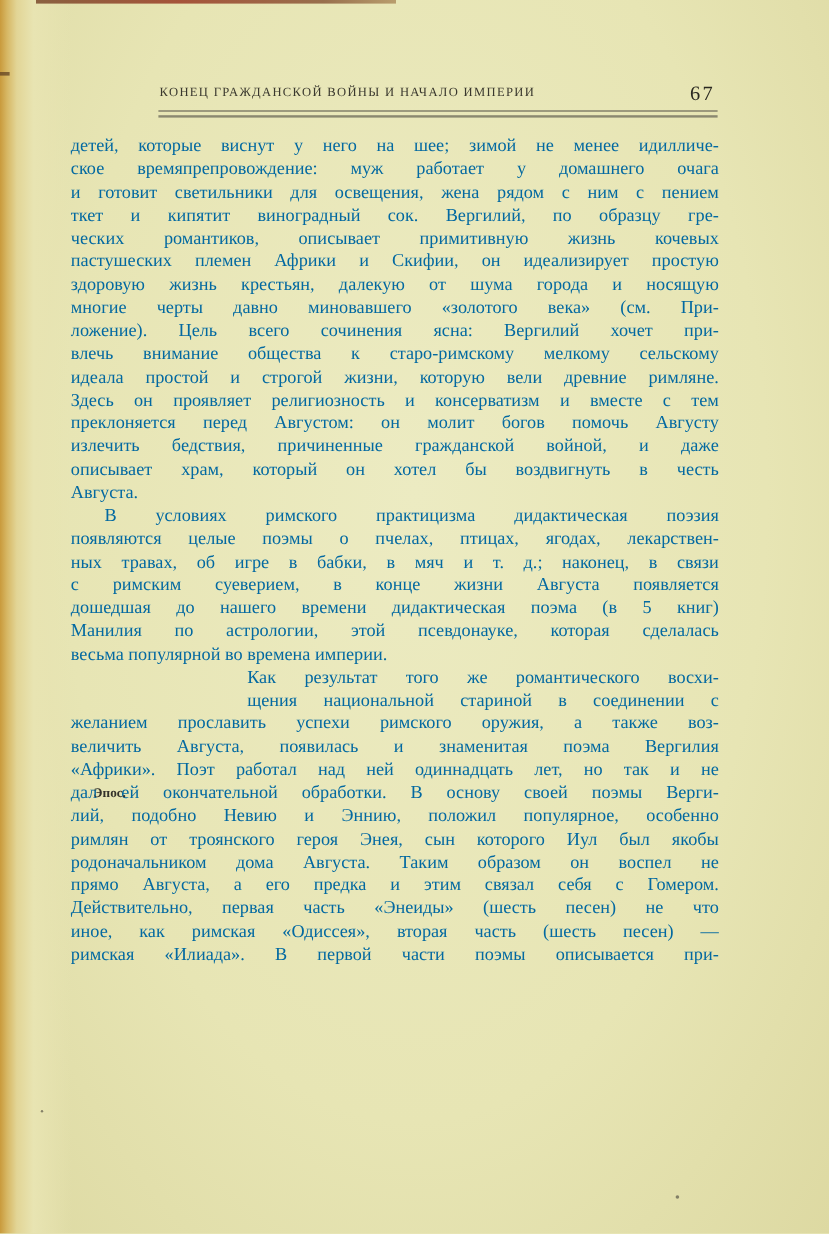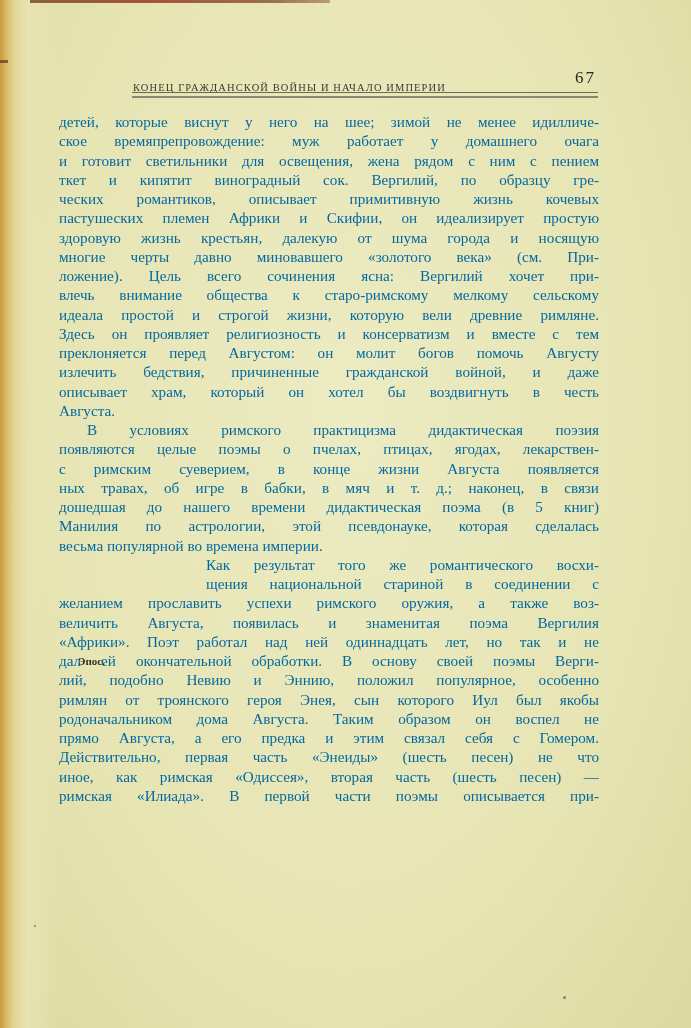--- a/index.html
+++ b/index.html
@@ -18,21 +18,21 @@
   .top-strip {
     position: absolute; left: 30px; top: 0; width: 300px; height: 3px;
     background: linear-gradient(90deg, #7a4a2c, #9a3a24 40%, #8a5a3a 80%, #b09060);
     opacity: .85;
   }
   .edge-mark { position: absolute; left: 0; top: 60px; width: 8px; height: 3px; background: #5a3a20; opacity: .7; }
   .header {
     position: absolute; left: 133px; top: 70px; width: 463px; height: 22px;
   }
   .running-head {
-    position: absolute; left: 0; top: 12px;
+    position: absolute; left: 0; top: 2px;
     font-family: "Liberation Serif", serif;
     font-size: 10.5px; letter-spacing: 1.1px; color: #3a382e;
     text-transform: uppercase;
   }
   .page-number {
     position: absolute; right: 0; top: -2px;
     font-family: "Liberation Serif", serif;
     font-size: 17px; letter-spacing: 2px; color: #2a2820;
   }
   .header-rule {
@@ -86,22 +86,22 @@
     <div class="line">Здесь он проявляет религиозность и консерватизм и вместе с тем</div>
     <div class="line">преклоняется перед Августом: он молит богов помочь Августу</div>
     <div class="line">излечить бедствия, причиненные гражданской войной, и даже</div>
     <div class="line">описывает храм, который он хотел бы воздвигнуть в честь</div>
     <div class="line last">Августа.</div>
   </div>
 
   <div>
     <div class="line indent">В условиях римского практицизма дидактическая поэзия</div>
     <div class="line">появляются целые поэмы о пчелах, птицах, ягодах, лекарствен-</div>
+    <div class="line">ных травах, об игре в бабки, в мяч и т. д.; наконец, в связи</div>
     <div class="line">с римским суеверием, в конце жизни Августа появляется</div>
-    <div class="line">ных травах, об игре в бабки, в мяч и т. д.; наконец, в связи</div>
     <div class="line">дошедшая до нашего времени дидактическая поэма (в 5 книг)</div>
     <div class="line">Манилия по астрологии, этой псевдонауке, которая сделалась</div>
     <div class="line last">весьма популярной во времена империи.</div>
   </div>
 
   <div>
     <div class="line side">Как результат того же романтического восхи-</div>
     <div class="line side">щения национальной стариной в соединении с</div>
     <div class="line">желанием прославить успехи римского оружия, а также воз-</div>
     <div class="line">величить Августа, появилась и знаменитая поэма Вергилия</div>

